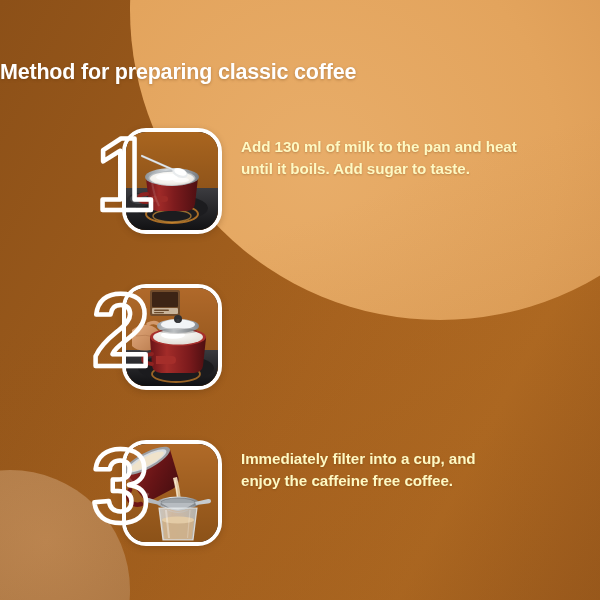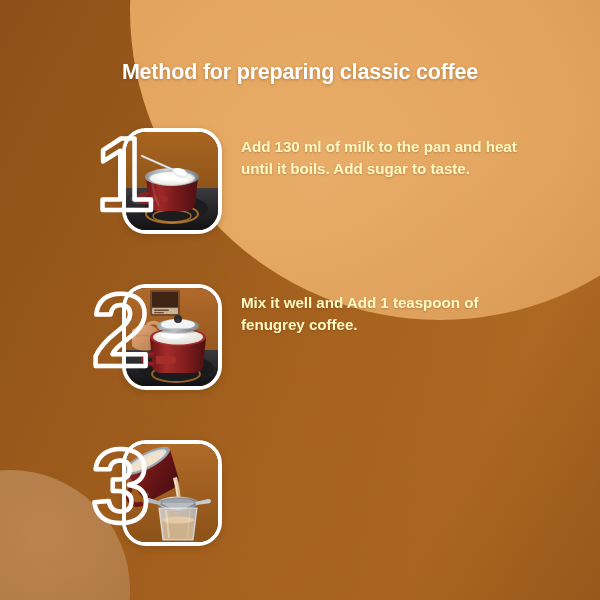--- a/index.html
+++ b/index.html
@@ -48,21 +48,20 @@
     background: linear-gradient(160deg, rgba(140,80,24,0.0) 40%, rgba(140,80,24,0.22) 100%);
     pointer-events: none;
   }
 
   
   .title {
     position: absolute;
     left: 0;
     right: 0;
     top: 60px;
-    text-align: center;
     color: #ffffff;
     font-size: 21.5px;
     font-weight: bold;
     letter-spacing: -0.2px;
     text-shadow: 0 1px 3px rgba(90,45,10,0.35);
   }
 
   
   .steps {
     position: absolute;
@@ -299,21 +298,20 @@
 
               <ellipse cx="52" cy="43" rx="19" ry="3" fill="#000000" opacity="0.18"></ellipse>
 
               <path d="M30 68 L46 68 Q50 68 50 72 Q50 76 46 76 L30 76 Z" fill="#a52e2a"></path>
               <path d="M26 66 q-9 1 -9 5 q0 4 9 5" fill="none" stroke="#8e2220" stroke-width="4" stroke-linecap="round"></path>
             </svg>
           </div>
         </div>
       </div>
 
-      <div class="step-text">Mix it well and Add 1 teaspoon of fenugrey coffee.</div>
     </div>
 
     <div class="step step-3">
 
       <div class="numeral">
         <svg viewBox="0 0 78 118" aria-hidden="true">
           <text x="2" y="96">3</text>
         </svg>
       </div>
 
@@ -380,16 +378,17 @@
               <path d="M36 76 L38.5 95 L65.5 95 L68 76 Z" fill="#cdb08a" opacity="0.95"></path>
               <ellipse cx="52" cy="76" rx="16" ry="3.4" fill="#e3cba6"></ellipse>
 
               <path d="M40 66 L43 94" stroke="#ffffff" stroke-width="2" opacity="0.35"></path>
               <path d="M64 66 L61.5 94" stroke="#ffffff" stroke-width="1.2" opacity="0.22"></path>
             </svg>
           </div>
         </div>
       </div>
 
+      <div class="step-text">Immediately filter into a cup, and enjoy the caffeine free coffee.</div>
     </div>
 
   </div>
 </div>
 
 </body></html>

